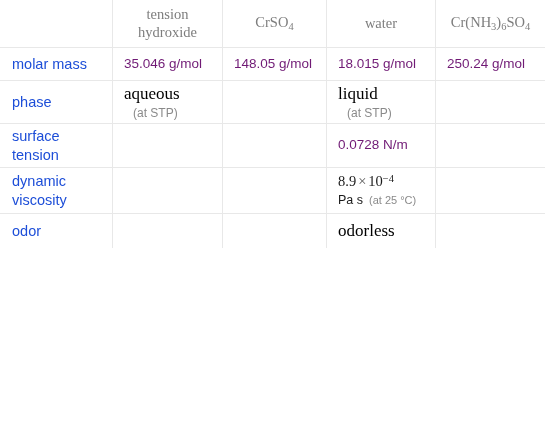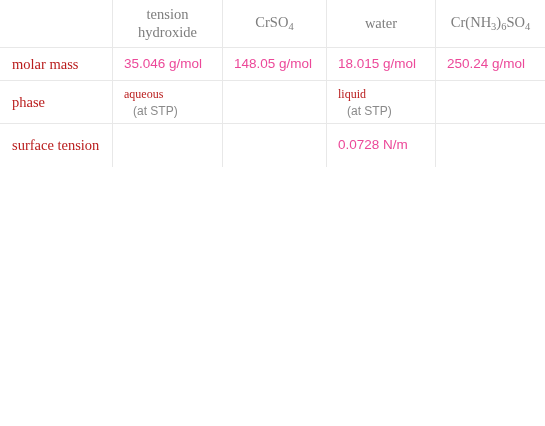--- a/index.html
+++ b/index.html
@@ -49,42 +49,42 @@
     color: #7d7d7d;
     font-family: "Liberation Serif", serif;
     font-size: 14.5px;
     text-align: center;
     line-height: 1.22;
   }
   .hdr-row th.corner { border-top-color: #ffffff; border-left-color:#ffffff; }
 
   
   td.rlabel {
-    color: #b91c1c;
-    font-family: Liberation Serif, serif;
+    color: #1d4ed8;
+    font-family: Liberation Sans, sans-serif;
     font-size: 14.5px;
     line-height: 1.25;
   }
 
   
   td.val {
     color: #1a1a1a;
     font-size: 14px;
     line-height: 1.3;
   }
   .v-num {
     font-family: "Liberation Sans", sans-serif;
     font-size: 13.5px;
-    color: #ec4899;
+    color: #701a75;
     white-space: nowrap;
   }
   .v-text {
     font-family: "Liberation Serif", serif;
-    font-size: 12px;
-    color: #b91c1c;
+    font-size: 17px;
+    color: #000000;
     margin-top: 30px;
   }
   .v-sci {
     font-family: "Liberation Serif", serif;
     font-size: 14.5px;
     color: #1a1a1a;
     white-space: nowrap;
   }
   .unit {
     font-family: "Liberation Sans", sans-serif;
@@ -189,15 +189,32 @@
 
 
   <tr class="r-surf">
     <td class="rlabel">surface tension</td>
     <td class="val"></td>
     <td class="val"></td>
     <td class="val"><span class="v-num">0.0728 N/m</span></td>
     <td class="val"></td>
   </tr>
 
-
+  <tr class="r-visc">
+    <td class="rlabel">dynamic viscosity</td>
+    <td class="val"></td>
+    <td class="val"></td>
+    <td class="val">
+      <span class="v-sci"><span>8.9</span><span class="times">×</span><span>10</span><sup>−4</sup></span><br>
+      <span class="unit">Pa s</span><span class="note-inline">(at 25 °C)</span>
+    </td>
+    <td class="val"></td>
+  </tr>
+
+  <tr class="r-odor">
+    <td class="rlabel">odor</td>
+    <td class="val"></td>
+    <td class="val"></td>
+    <td class="val"><span class="v-text">odorless</span></td>
+    <td class="val"></td>
+  </tr>
 </tbody>
   </table>
 
 </body></html>

